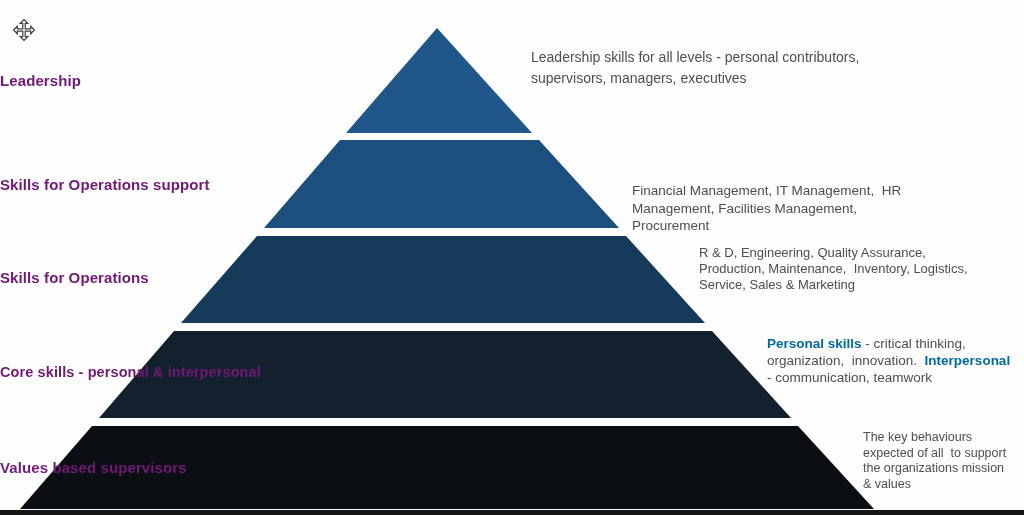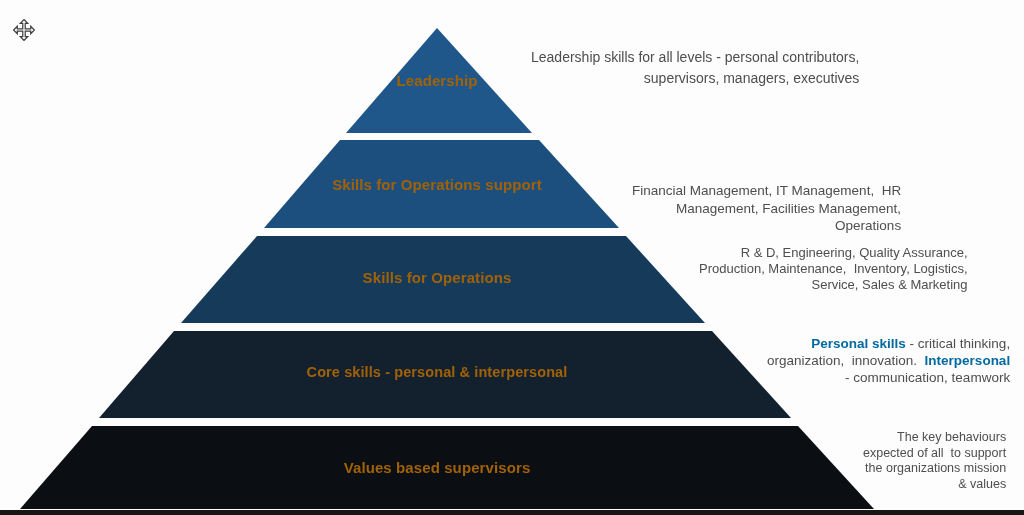--- a/index.html
+++ b/index.html
@@ -13,36 +13,34 @@
     background:#fdfdfd;
     overflow:hidden;
   }
   .pyramid-svg{position:absolute;left:0;top:0;}
   .move-handle{
     position:absolute;left:13px;top:19px;width:22px;height:22px;
     color:#3d3d3d;
   }
   .band-label{
     position:absolute;left:0;width:874px;
-    text-align:center;
-    color:#a16207;
+    color:#701a75;
     font-weight:700;
     font-size:15px;
     letter-spacing:0.1px;
     white-space:pre;
   }
   .lbl-1{top:72px;}
   .lbl-2{top:176px;}
   .lbl-3{top:269px;}
   .lbl-4{top:364px;font-size:14.5px;}
   .lbl-5{top:459px;}
   .annotation{
     position:absolute;
     color:#4e4e4e;
-    text-align:right;
   }
   .annotation .line{white-space:pre;}
   .ann-1{left:531px;top:47px;font-size:14px;line-height:21px;}
   .ann-2{left:632px;top:162px;font-size:13.5px;line-height:17.5px;margin-top:20px;}
   .ann-3{left:699px;top:245px;font-size:13px;line-height:16px;}
   .ann-4{left:767px;top:335px;font-size:13.5px;line-height:17px;}
   .ann-5{left:863px;top:430px;font-size:12.5px;line-height:15.5px;}
   .bold-seg{font-weight:700;color:#0369a1;}
   .bottom-bar{
     position:absolute;left:0;bottom:0;width:1024px;height:5px;
@@ -75,21 +73,21 @@
   <div class="band-label lbl-5">Values based supervisors</div>
 
   <div class="annotation ann-1">
     <div class="line">Leadership skills for all levels - personal contributors,</div>
     <div class="line">supervisors, managers, executives</div>
   </div>
 
   <div class="annotation ann-2">
     <div class="line">Financial Management, IT Management,  HR</div>
     <div class="line">Management, Facilities Management,</div>
-    <div class="line">Operations</div>
+    <div class="line">Procurement</div>
   </div>
 
   <div class="annotation ann-3">
     <div class="line">R &amp; D, Engineering, Quality Assurance,</div>
     <div class="line">Production, Maintenance,  Inventory, Logistics,</div>
     <div class="line">Service, Sales &amp; Marketing</div>
   </div>
 
   <div class="annotation ann-4">
     <div class="line"><span class="bold-seg">Personal skills</span><span> - critical thinking,</span></div>

